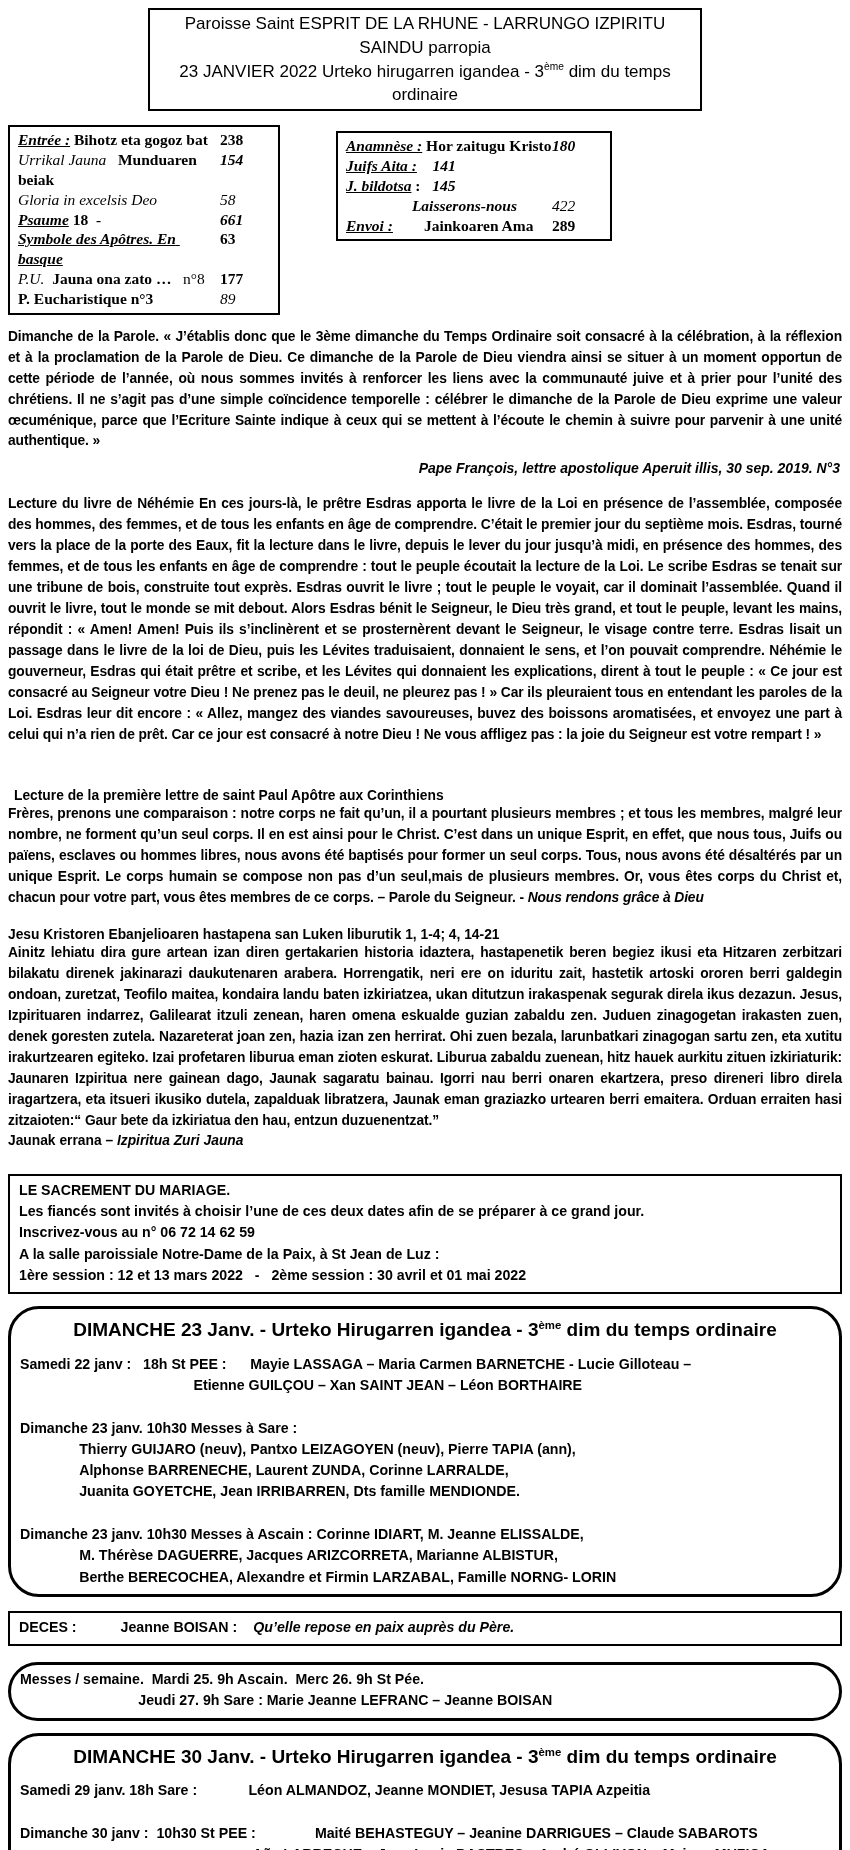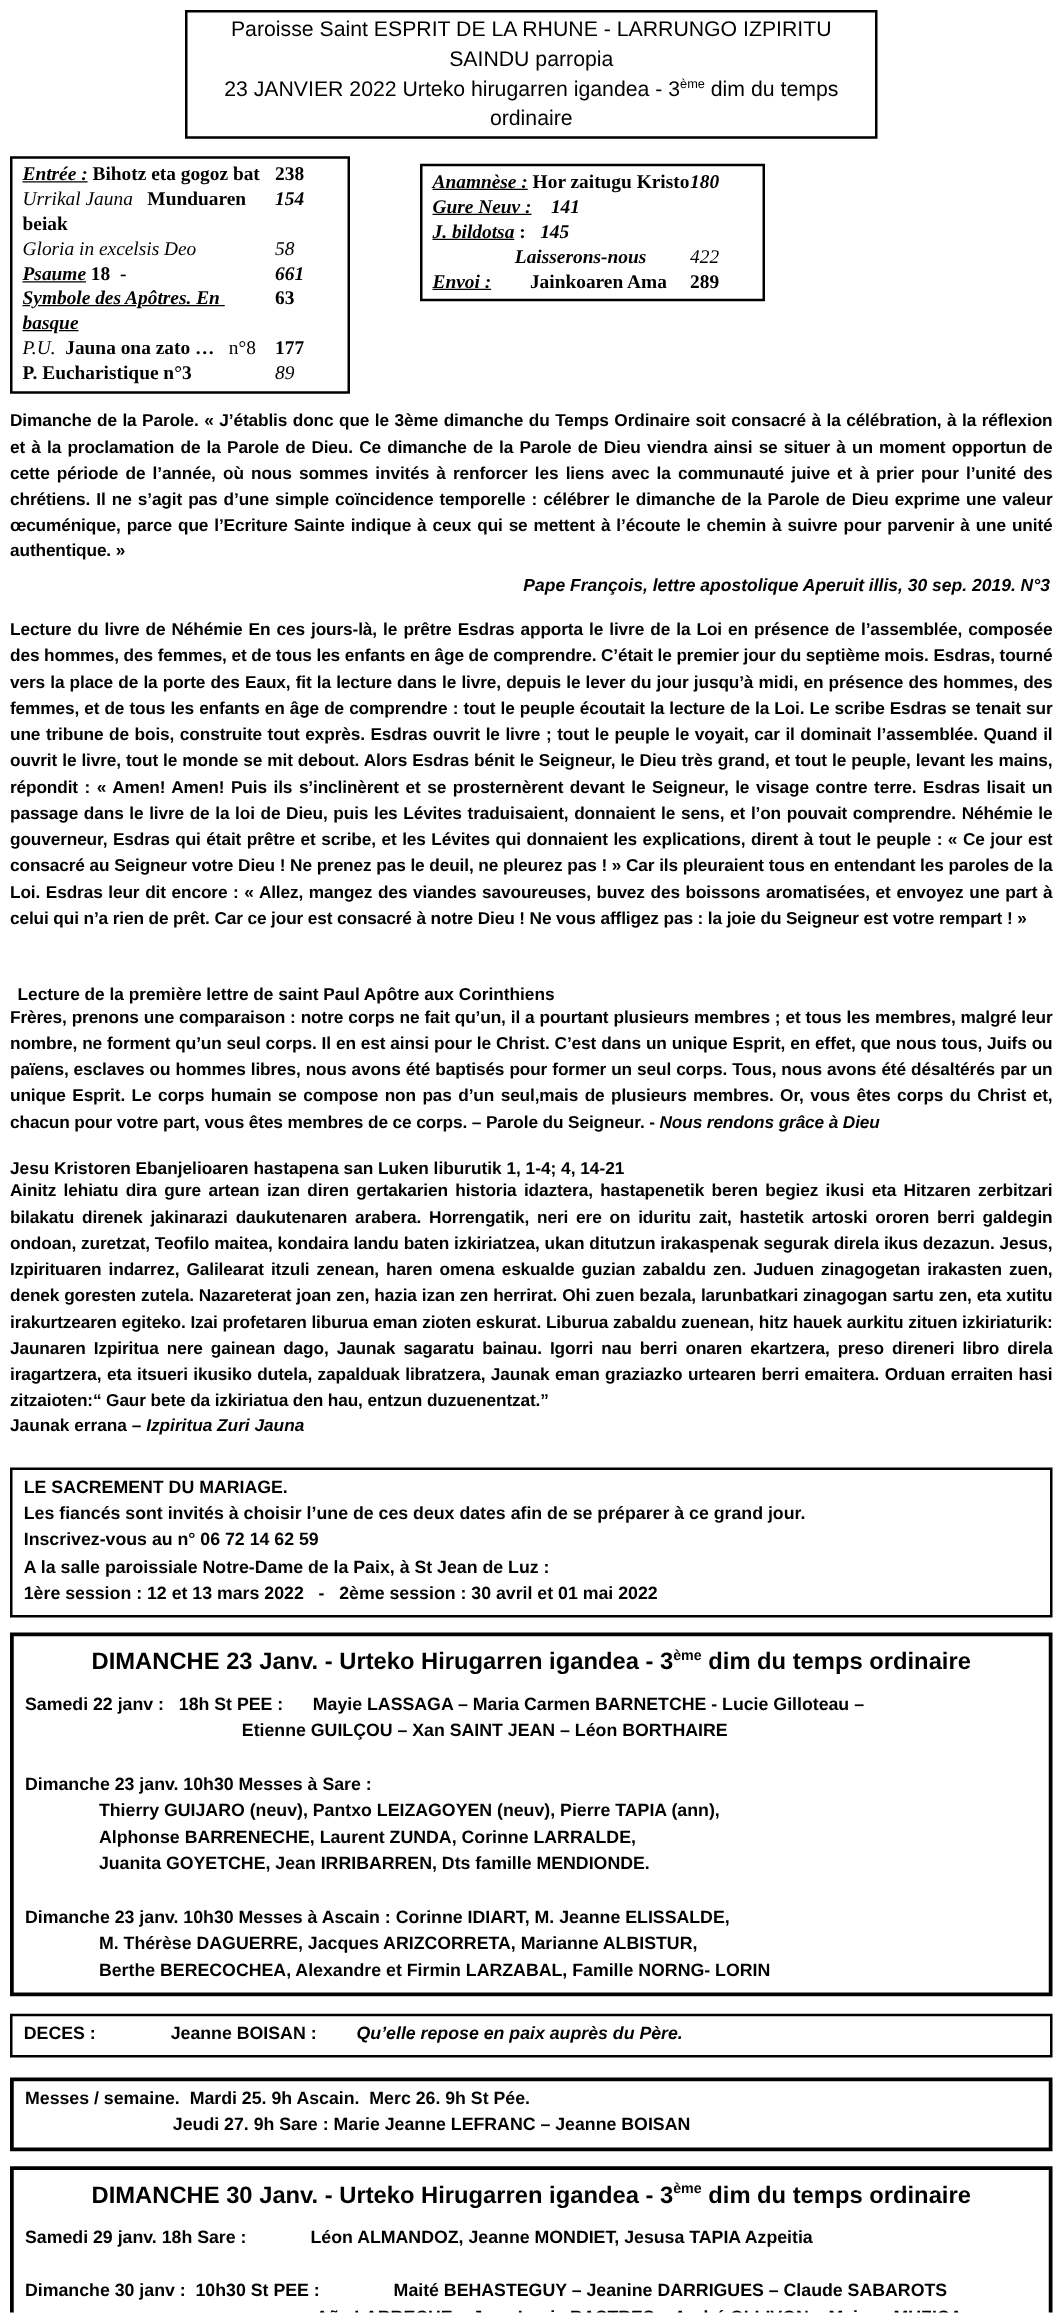--- a/index.html
+++ b/index.html
@@ -32,28 +32,28 @@
   .attribution{font-weight:bold;font-style:italic;text-align:right;font-size:14px;
         padding-right:2px;margin:8px 0 18px 0;}
   .sec-heading{font-weight:bold;font-size:13.8px;margin:0 0 1px 0;}
   .gap-lg{margin-top:42px;}
   .gap-md{margin-top:18px;}
   .closing-line{font-weight:bold;font-size:13.8px;margin-top:1px;}
 
   
   .box{border:2px solid #000;font-weight:bold;font-size:14.2px;line-height:1.5;
        padding:4px 9px 6px 9px;}
-  .box-thick{border-width:3px;}
+  .box-thick{border-width:3px;border-radius:31px;}
   .box-title{text-align:center;font-size:19px;margin:3px 0 9px 0;}
   .line{white-space:pre-wrap;min-height:1.45em;}
   sup{font-size:60%;}
 
   .mariage-box{margin-top:26px;}
   .dim23-box{margin-top:12px;}
-  .deces-box{margin-top:14px;display:flex;align-items:flex-end;gap:16px;}
+  .deces-box{margin-top:14px;display:flex;align-items:flex-end;}
   .deces-name{margin-left:44px;}
   .deces-note{margin-left:16px;font-style:italic;font-weight:600;}
   .semaine-box{margin-top:16px;}
   .dim30-box{margin-top:12px;}
   .ascain-box{margin-top:5px;margin-left:12px;}
 </style>
 </head>
 <body>
 
 <div class="page">
@@ -68,21 +68,21 @@
         <div class="hymn-row"><span class="hymn-main"><span class="s-iu">Entrée :</span><span class="s-b"> Bihotz eta gogoz bat</span></span><span class="hymn-num s-b">238</span></div>
         <div class="hymn-row"><span class="hymn-main"><span class="s-i">Urrikal Jauna</span><span class="s-b">   Munduaren beiak</span></span><span class="hymn-num s-bi">154</span></div>
         <div class="hymn-row"><span class="hymn-main"><span class="s-i">Gloria in excelsis Deo</span></span><span class="hymn-num s-i">58</span></div>
         <div class="hymn-row"><span class="hymn-main"><span class="s-iu">Psaume</span><span class="s-b"> 18  -</span></span><span class="hymn-num s-bi">661</span></div>
         <div class="hymn-row"><span class="hymn-main"><span class="s-iu">Symbole des Apôtres. En basque</span></span><span class="hymn-num s-b">63</span></div>
         <div class="hymn-row"><span class="hymn-main"><span class="s-i">P.U.</span><span class="s-b">  Jauna ona zato …</span><span class="s-r">   n°8</span></span><span class="hymn-num s-b">177</span></div>
         <div class="hymn-row"><span class="hymn-main"><span class="s-b">P. Eucharistique n°3</span></span><span class="hymn-num s-i">89</span></div>
       </div>
     <div class="hymn-box right">
         <div class="hymn-row"><span class="hymn-main"><span class="s-iu">Anamnèse :</span><span class="s-b"> Hor zaitugu Kristo</span></span><span class="hymn-num s-bi">180</span></div>
-        <div class="hymn-row"><span class="hymn-main"><span class="s-iu">Gure Neuv :</span><span class="s-bi">    141</span></span><span class="hymn-num s-r"></span></div>
+        <div class="hymn-row"><span class="hymn-main"><span class="s-iu">Juifs Aita :</span><span class="s-bi">    141</span></span><span class="hymn-num s-r"></span></div>
         <div class="hymn-row"><span class="hymn-main"><span class="s-iu">J. bildotsa</span><span class="s-b"> :</span><span class="s-bi">   145</span></span><span class="hymn-num s-r"></span></div>
         <div class="hymn-row"><span class="hymn-main"><span class="s-bi">                 Laisserons-nous</span></span><span class="hymn-num s-i">422</span></div>
         <div class="hymn-row"><span class="hymn-main"><span class="s-iu">Envoi :</span><span class="s-b">        Jainkoaren Ama</span></span><span class="hymn-num s-b">289</span></div>
       </div>
   </div>
 
   <p class="para">Dimanche de la Parole.    « J’établis donc que le 3ème dimanche du Temps Ordinaire soit consacré à la célébration, à la réflexion et à la proclamation de la Parole de Dieu. Ce dimanche de la Parole de Dieu viendra ainsi se situer à un moment opportun de cette période de l’année, où nous sommes invités à renforcer les liens avec la communauté juive et à prier pour l’unité des chrétiens. Il ne s’agit pas d’une simple coïncidence temporelle : célébrer le dimanche de la Parole de Dieu exprime une valeur œcuménique, parce que l’Ecriture Sainte indique à ceux qui se mettent à l’écoute le chemin à suivre pour parvenir à une unité authentique. »</p>
   <div class="attribution">Pape François, lettre apostolique Aperuit illis, 30 sep. 2019. N°3</div>
 
   <p class="para gap-md">Lecture du livre de Néhémie    En ces jours-là, le prêtre Esdras apporta le livre de la Loi en présence de l’assemblée, composée des hommes, des femmes, et de tous les enfants en âge de comprendre. C’était le premier jour du septième mois. Esdras, tourné vers la place de la porte des Eaux, fit la lecture dans le livre, depuis le lever du jour jusqu’à midi, en présence des hommes, des femmes, et de tous les enfants en âge de comprendre : tout le peuple écoutait la lecture de la Loi. Le scribe Esdras se tenait sur une tribune de bois, construite tout exprès. Esdras ouvrit le livre ; tout le peuple le voyait, car il dominait l’assemblée. Quand il ouvrit le livre, tout le monde se mit debout. Alors Esdras bénit le Seigneur, le Dieu très grand, et tout le peuple, levant les mains, répondit : « Amen! Amen! Puis ils s’inclinèrent et se prosternèrent devant le Seigneur, le visage contre terre. Esdras lisait un passage dans le livre de la loi de Dieu, puis les Lévites traduisaient, donnaient le sens, et l’on pouvait comprendre. Néhémie le gouverneur, Esdras qui était prêtre et scribe, et les Lévites qui donnaient les explications, dirent à tout le peuple : « Ce jour est consacré au Seigneur votre Dieu ! Ne prenez pas le deuil, ne pleurez pas ! » Car ils pleuraient tous en entendant les paroles de la Loi. Esdras leur dit encore : « Allez, mangez des viandes savoureuses, buvez des boissons aromatisées, et envoyez une part à celui qui n’a rien de prêt. Car ce jour est consacré à notre Dieu ! Ne vous affligez pas : la joie du Seigneur est votre rempart ! »</p>

